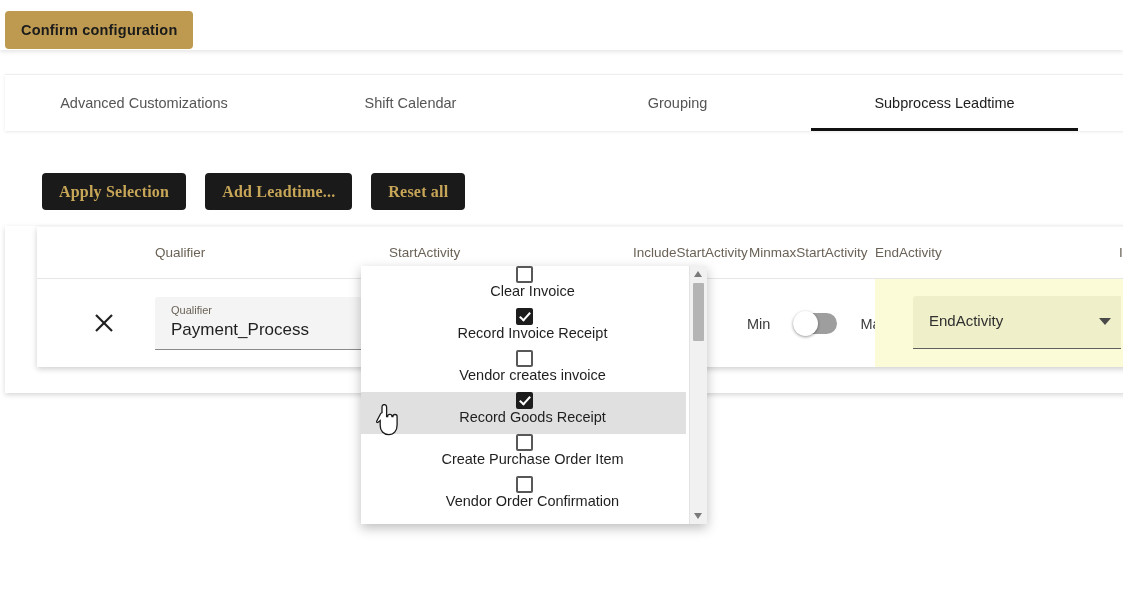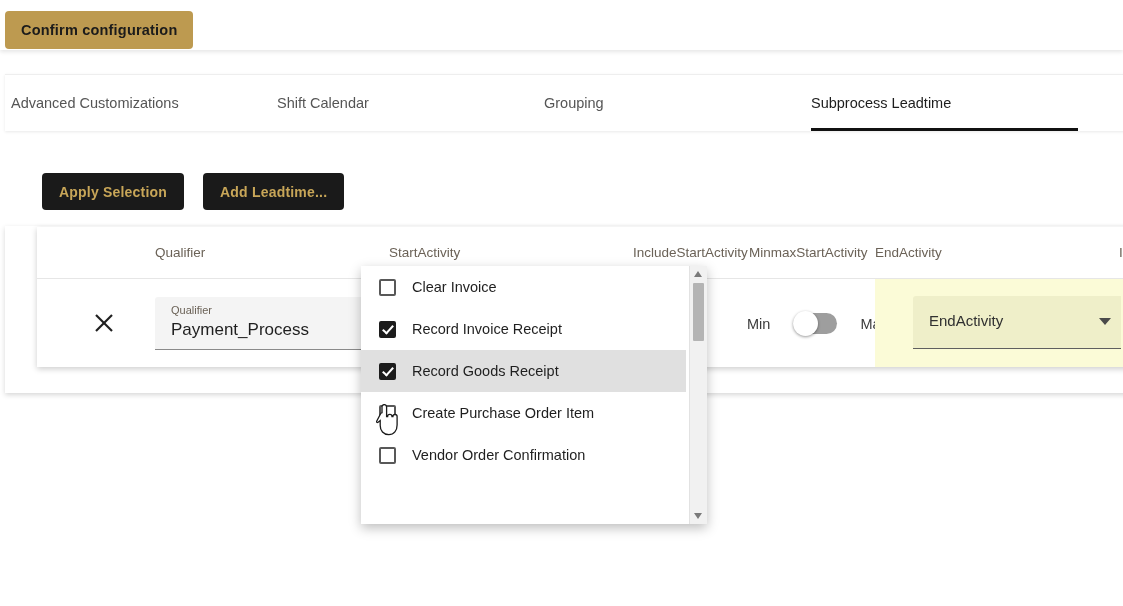--- a/index.html
+++ b/index.html
@@ -55,20 +55,21 @@
   .tabs {
     position: relative;
     display: flex;
     height: 56px;
   }
   .tab {
     position: absolute;
     top: 0;
     height: 56px;
     line-height: 56px;
+    text-align: center;
     font-size: 14.5px;
     color: #555555;
     cursor: pointer;
     user-select: none;
     font-family: "Liberation Sans", sans-serif;
   }
   .tab.active { color: #1d1d1d; }
   .tab .tab-underline {
     position: absolute;
     left: 0; right: 0; bottom: 0;
@@ -88,23 +89,23 @@
     gap: 19px;
     z-index: 2;
   }
   .dark-btn {
     height: 37px;
     padding: 0 17px;
     border: none;
     border-radius: 4px;
     background: #1a1a1a;
     color: #c8a658;
-    font-size: 14px;
+    font-size: 16px;
     font-weight: bold;
-    font-family: Liberation Sans, sans-serif;
+    font-family: Liberation Serif, serif;
     letter-spacing: .2px;
     cursor: pointer;
     white-space: nowrap;
   }
 
   
   .panel-outer {
     position: absolute;
     left: 5px; top: 226px;
     width: 1135px;
@@ -272,20 +273,21 @@
   .dd-item {
     position: relative;
     height: 42px;
     display: flex;
     align-items: center;
     padding-left: 18px;
     cursor: pointer;
     font-size: 14.5px;
     color: #1f1f1f;
     font-family: "Liberation Sans", sans-serif;
+    flex-direction: column;
   }
   .dd-item.hovered { background: #e0e0e0; }
   .dd-item .cbox {
     width: 17px; height: 17px;
     box-sizing: border-box;
     border: 2px solid #585858;
     border-radius: 2px;
     margin-right: 16px;
     flex: none;
     position: relative;
@@ -369,20 +371,21 @@
     <div class="tab active" id="tab3">
       <span>Subprocess Leadtime</span>
       <span class="tab-underline"></span>
     </div>
   </div>
 </div>
 
 <div class="actions">
   <button class="dark-btn">Apply Selection</button>
   <button class="dark-btn">Add Leadtime...</button>
+  <button class="dark-btn">Reset all</button>
 </div>
 
 <div class="panel-outer"></div>
 
 <div class="table-card">
 
   <div class="thead">
     <div class="th" id="th-qualifier">Qualifier</div>
     <div class="th" id="th-startactivity">StartActivity</div>
     <div class="th" id="th-includestart">IncludeStartActivity</div>
@@ -427,20 +430,24 @@
 <div class="dropdown">
   <div class="dd-list" id="dd-list">
       <div class="dd-item">
         <span class="cbox"></span>
         <span>Clear Invoice</span>
       </div>
       <div class="dd-item">
         <span class="cbox checked"></span>
         <span>Record Invoice Receipt</span>
       </div>
+      <div class="dd-item">
+        <span class="cbox"></span>
+        <span>Vendor creates invoice</span>
+      </div>
       <div class="dd-item hovered">
         <span class="cbox checked"></span>
         <span>Record Goods Receipt</span>
       </div>
       <div class="dd-item">
         <span class="cbox"></span>
         <span>Create Purchase Order Item</span>
       </div>
       <div class="dd-item">
         <span class="cbox"></span>

